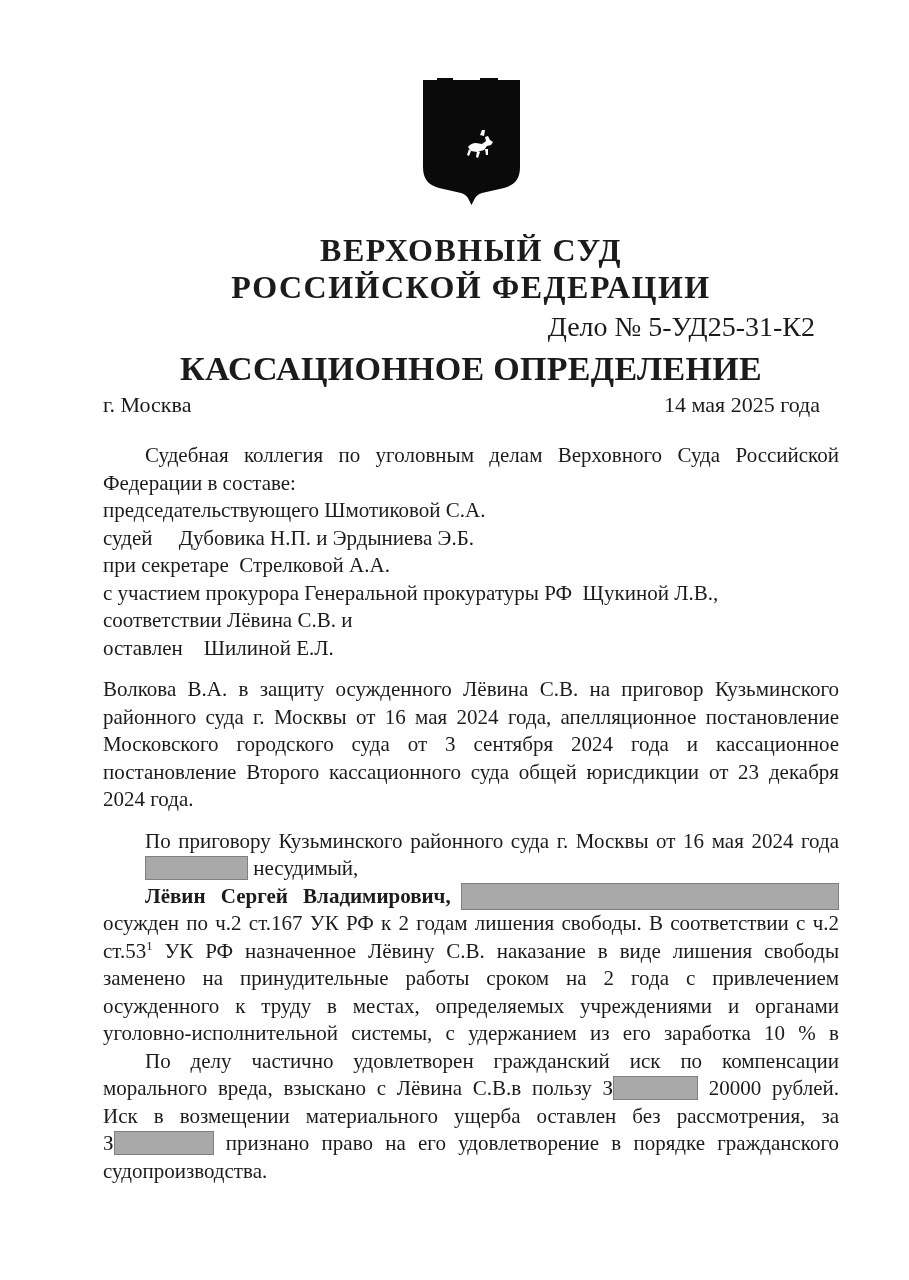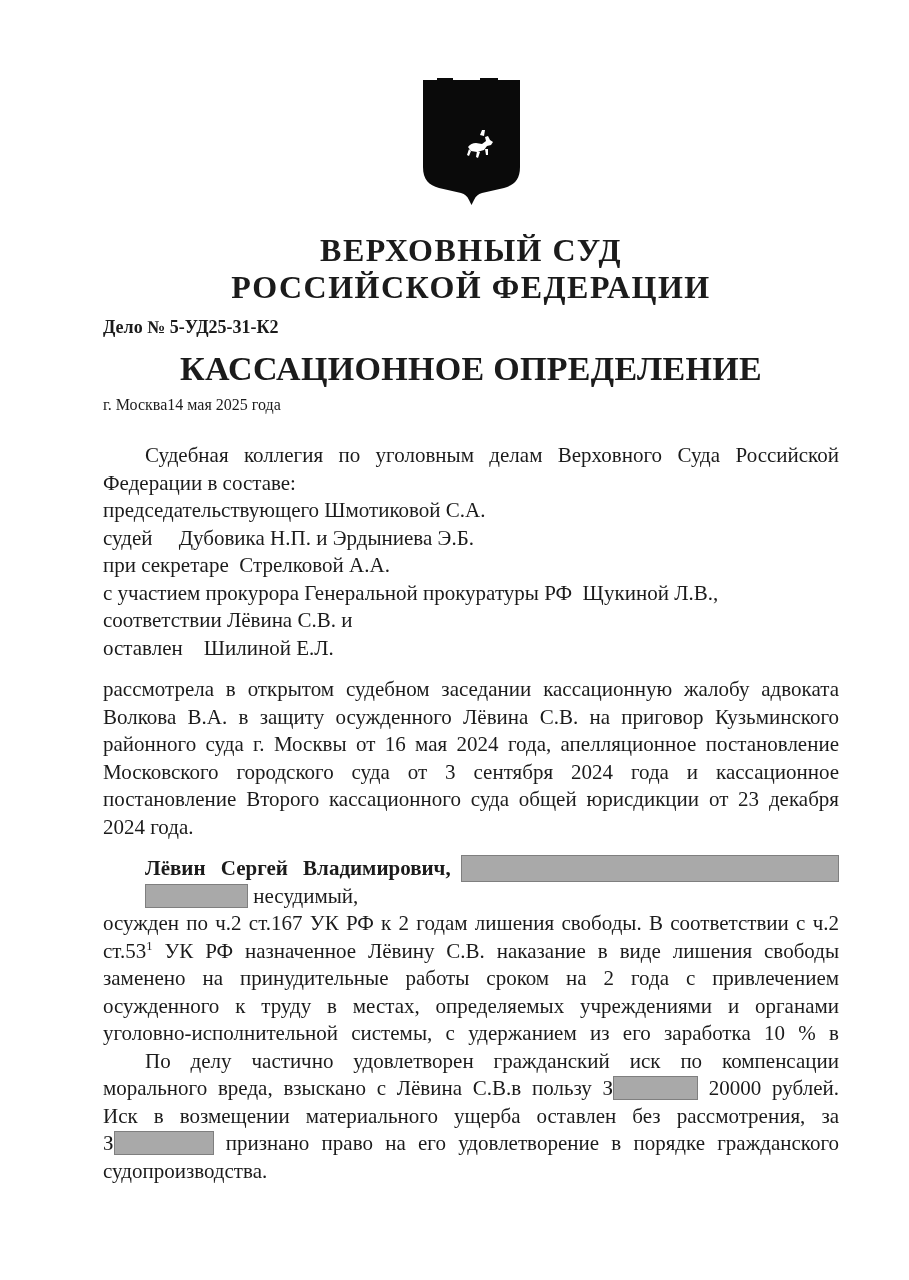--- a/index.html
+++ b/index.html
@@ -3,23 +3,23 @@
 <meta charset="utf-8">
 <style>
   html,body{margin:0;padding:0;background:#ffffff;}
   .page{
     width:909px;height:1280px;background:#ffffff;position:relative;overflow:hidden;
     font-family:"Liberation Serif", serif;color:#1b1b1b;
   }
   .content{padding:78px 70px 0 103px;}
   .emblem-row{display:flex;justify-content:center;margin-bottom:26px;}
   .court{text-align:center;font-weight:bold;font-size:32px;line-height:37px;letter-spacing:1.5px;}
-  .case-number{text-align:left;font-size:18px;line-height:26px;margin-top:8px;padding-right:24px;font-weight:bold;}
+  .case-number{text-align:right;font-size:28px;line-height:26px;margin-top:8px;padding-right:24px;}
   .doc-title{text-align:center;font-weight:bold;font-size:34px;line-height:30px;margin-top:14px;letter-spacing:0.3px;}
-  .place-date{display:flex;font-size:16px;line-height:26px;margin-top:8px;padding-right:19px;}
+  .place-date{display:flex;justify-content:space-between;font-size:22px;line-height:26px;margin-top:8px;padding-right:19px;}
   .block{margin-top:24px;}
   .block + .block{margin-top:14px;}
   .line{font-size:21px;line-height:27.5px;}
   .line.justify{text-align:justify;text-align-last:justify;}
   .line.plain{white-space:pre-wrap;}
   .line.indent{text-indent:42px;}
   .line.flexline{display:flex;align-items:center;}
   .line.flexline.indent{text-indent:0;padding-left:42px;}
   .bold{font-weight:bold;word-spacing:10px;white-space:pre;}
   .redact{
@@ -69,30 +69,30 @@
           <div class="line justify indent"><span>Судебная коллегия по уголовным делам Верховного Суда Российской</span></div>
           <div class="line plain"><span>Федерации в составе:</span></div>
           <div class="line plain"><span>председательствующего Шмотиковой С.А.</span></div>
           <div class="line plain"><span>судей     Дубовика Н.П. и Эрдыниева Э.Б.</span></div>
           <div class="line plain"><span>при секретаре  Стрелковой А.А.</span></div>
           <div class="line plain"><span>с участием прокурора Генеральной прокуратуры РФ  Щукиной Л.В.,</span></div>
           <div class="line plain"><span>соответствии Лёвина С.В. и</span></div>
           <div class="line plain"><span>оставлен    Шилиной Е.Л.</span></div>
         </div>
         <div class="block">
-          <div class="line justify"><span>рассмотрела  в открытом судебном заседании кассационную жалобу адвоката</span></div>
           <div class="line justify"><span>Волкова В.А. в защиту осужденного Лёвина С.В. на приговор Кузьминского</span></div>
           <div class="line justify"><span>районного суда г. Москвы от 16 мая 2024 года, апелляционное постановление</span></div>
           <div class="line justify"><span>Московского городского суда от 3 сентября 2024 года и кассационное</span></div>
           <div class="line justify"><span>постановление Второго кассационного суда общей юрисдикции от 23 декабря</span></div>
           <div class="line plain"><span>2024 года.</span></div>
         </div>
         <div class="block">
+          <div class="line justify indent"><span>По приговору Кузьминского районного суда г. Москвы от 16 мая 2024 года</span></div>
+          <div class="line plain indent"><span class="redact" style="width: 103px; background: rgb(169, 169, 169); border-color: rgb(127, 127, 127);"></span><span> несудимый,</span></div>
           <div class="line plain indent flexline"><span class="bold">Лёвин Сергей Владимирович,</span><span class="redact fill" style="background: rgb(169, 169, 169); border-color: rgb(127, 127, 127);"></span></div>
-          <div class="line plain indent"><span class="redact" style="width: 103px; background: rgb(169, 169, 169); border-color: rgb(127, 127, 127);"></span><span> несудимый,</span></div>
           <div class="line justify"><span>осужден по ч.2 ст.167 УК РФ к 2 годам лишения свободы.  В соответствии с ч.2</span></div>
           <div class="line justify"><span>ст.53</span><sup>1</sup><span> УК РФ назначенное Лёвину С.В. наказание в виде лишения свободы</span></div>
           <div class="line justify"><span>заменено на принудительные работы сроком на 2 года с привлечением</span></div>
           <div class="line justify"><span>осужденного к труду в местах, определяемых учреждениями и органами</span></div>
           <div class="line justify"><span>уголовно-исполнительной системы, с удержанием из его заработка  10 % в</span></div>
           <div class="line justify indent"><span>По делу частично удовлетворен гражданский иск по компенсации</span></div>
           <div class="line justify"><span>морального вреда, взыскано с Лёвина С.В.в пользу З</span><span class="redact" style="width: 85px; background: rgb(169, 169, 169); border-color: rgb(127, 127, 127);"></span><span> 20000 рублей.</span></div>
           <div class="line justify"><span>Иск в возмещении материального ущерба оставлен без рассмотрения, за</span></div>
           <div class="line justify"><span>З</span><span class="redact" style="width: 100px; background: rgb(169, 169, 169); border-color: rgb(127, 127, 127);"></span><span> признано право на его удовлетворение в порядке гражданского</span></div>
           <div class="line plain"><span>судопроизводства.</span></div>

